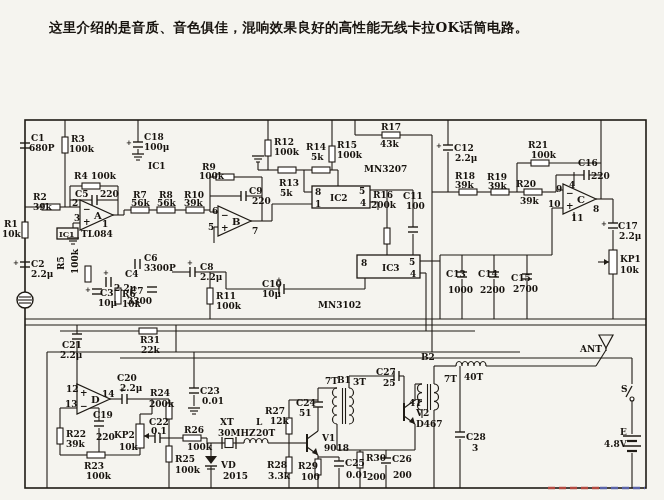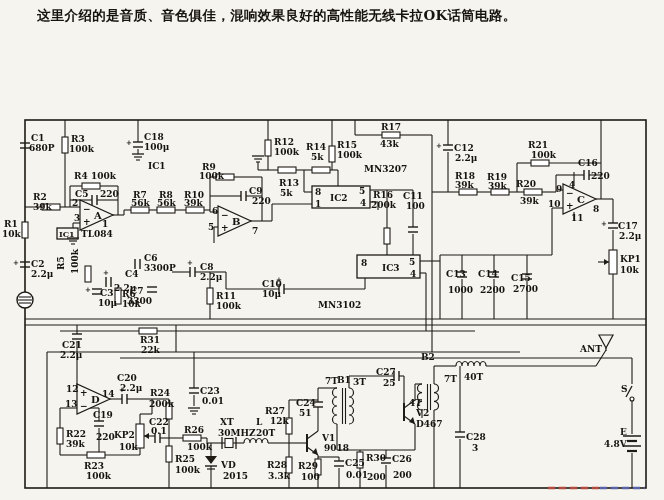--- a/index.html
+++ b/index.html
@@ -1,20 +1,20 @@
 <!DOCTYPE html>
 <html><head>
 <meta charset="utf-8">
 <style>
   html,body{margin:0;padding:0;}
   .page{position:relative;width:664px;height:500px;background:#f5f4ef;overflow:hidden;
         font-family:"DejaVu Serif","Liberation Serif",serif;}
   .intro{position:absolute;top:5px;left:10px;right:5px;color:#17130e;
          font-size:13.5px;line-height:21px;font-weight:700;letter-spacing:0.3px;}
-  .intro p{margin:0;text-indent:2em;}
+  .intro p{margin:12px;text-indent:2em;}
   svg text{font-family:"DejaVu Serif","Liberation Serif",serif;font-weight:700;fill:#17130e;}
 </style>
 </head>
 <body>
 
 <div class="page">
   <div class="intro">
     <p>这里介绍的是音质、音色俱佳，混响效果良好的高性能无线卡拉OK话筒电路。</p>
   </div>
   <svg id="schem" width="664" height="500" viewBox="0 0 664 500" style="position:absolute;left:0;top:0;">

